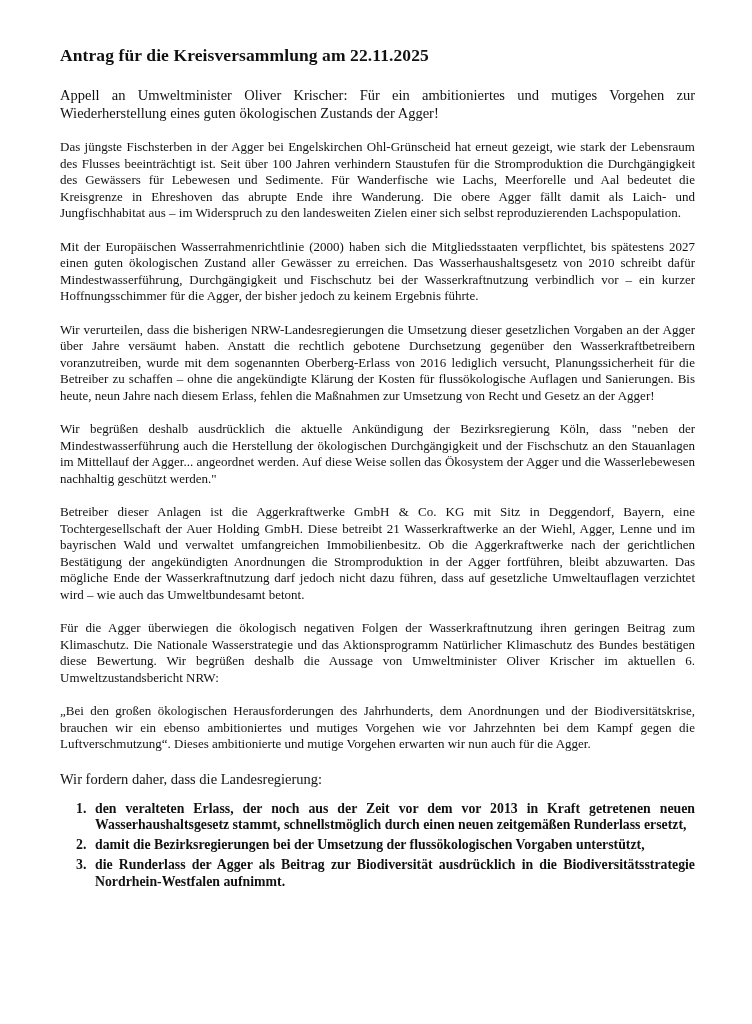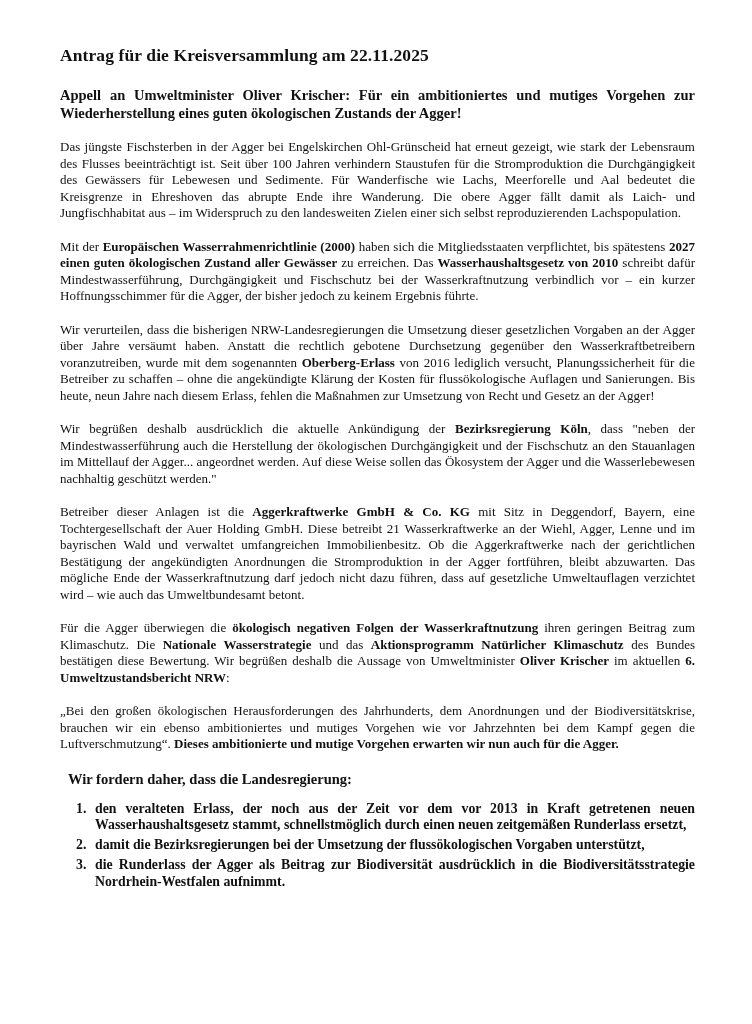--- a/index.html
+++ b/index.html
@@ -20,38 +20,38 @@
   }
   .doc-title {
     font-size: 17.5px;
     font-weight: bold;
     line-height: 22px;
     margin: 0 0 20px 0;
     letter-spacing: 0.1px;
   }
   .doc-subtitle {
     font-size: 14.5px;
-    font-weight: bold;
+    font-weight: normal;
     line-height: 18px;
     text-align: justify;
     margin: 0 0 17px 0;
   }
   p.body-par {
     font-size: 13px;
     line-height: 16.6px;
     text-align: justify;
     margin: 0 0 16.6px 0;
     hyphens: none;
   }
-  p.body-par b, .demands-list li b { font-weight: bold; }
+  p.body-par b, .demands-list li b { font-weight: normal; }
   .demands-heading {
     font-size: 14.5px;
-    font-weight: bold;
+    font-weight: normal;
     line-height: 18px;
-    margin: 0 0 13px 8px;
+    margin: 0 0 13px 0;
   }
   ol.demands-list {
     list-style: none;
     margin: 0 0 0 35px;
     padding: 0;
   }
   ol.demands-list li {
     position: relative;
     font-size: 13.8px;
     font-weight: bold;

